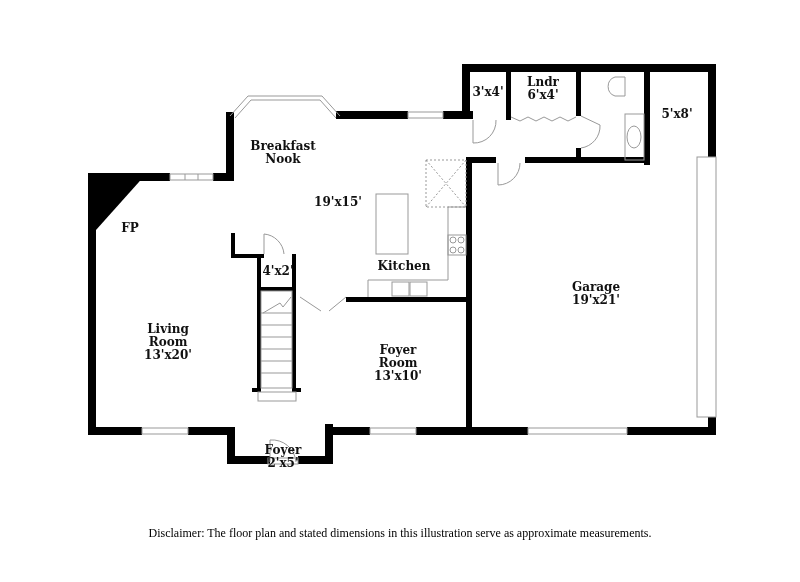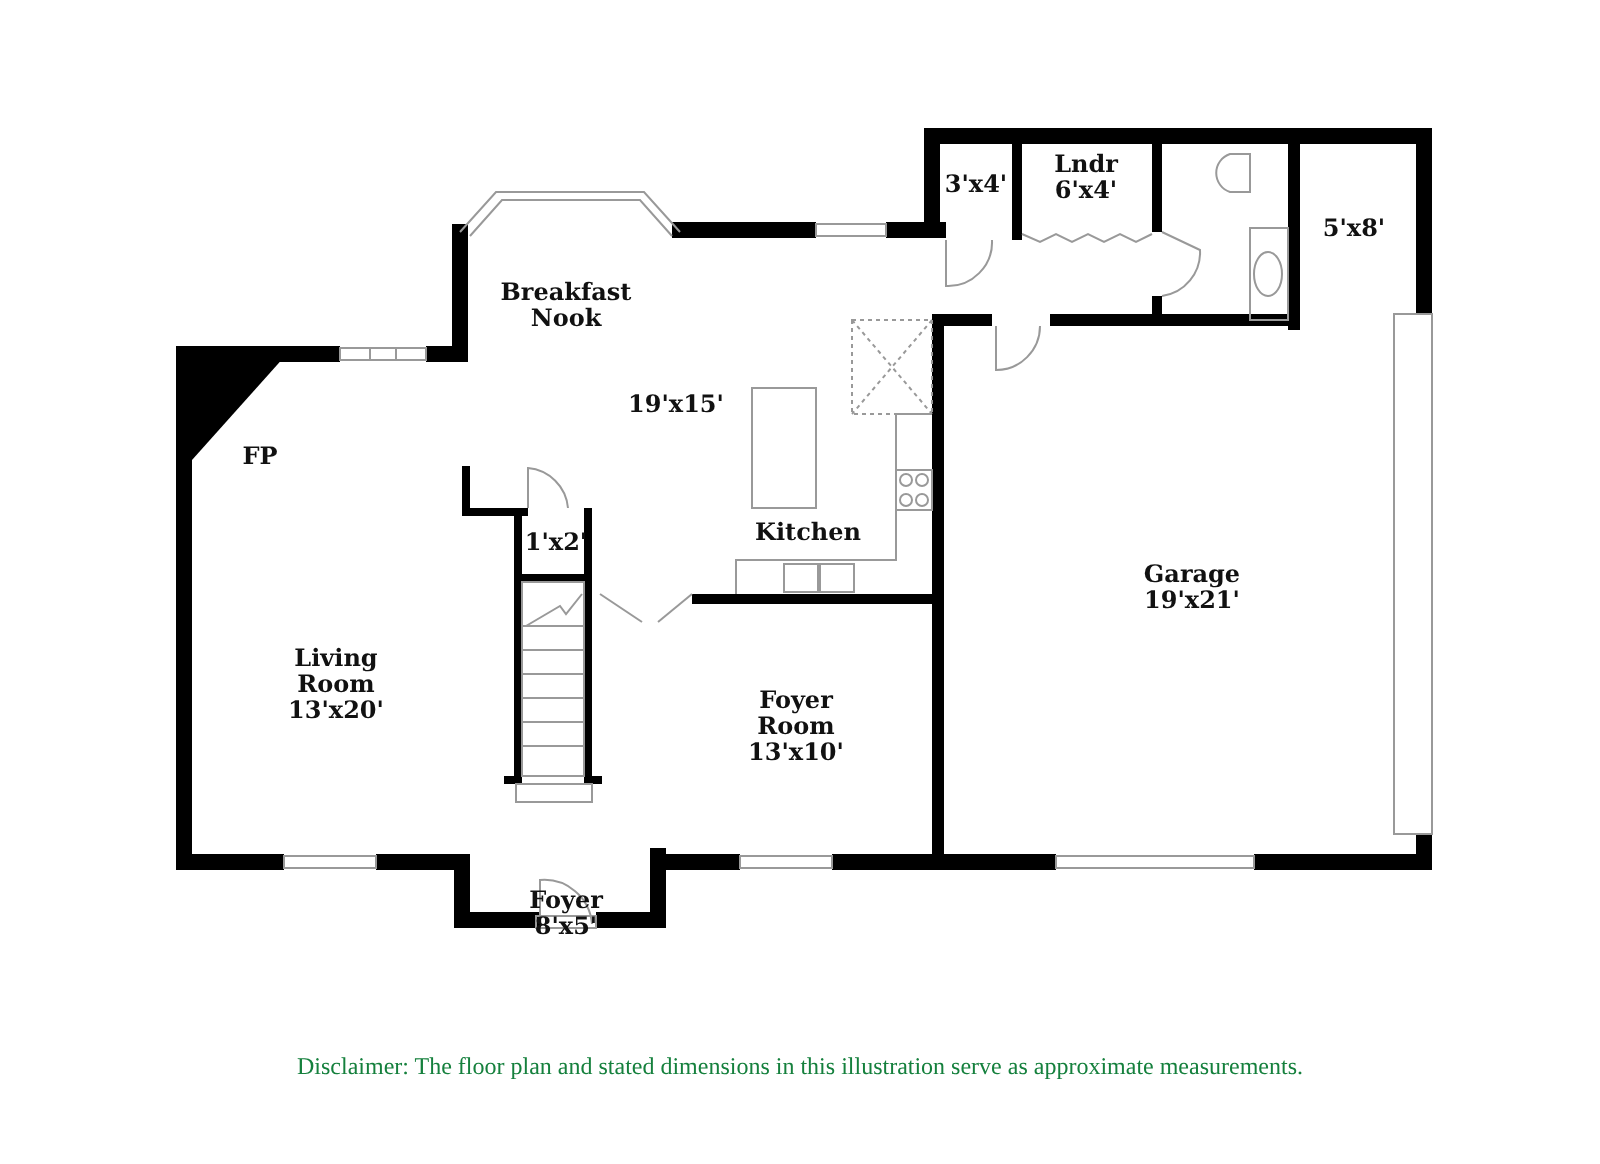--- a/index.html
+++ b/index.html
@@ -1,20 +1,20 @@
 <!DOCTYPE html>
 <html><head>
   <meta charset="utf-8">
   <style>
     html, body { margin:0; padding:0; background:#ffffff; }
     body { width:800px; height:582px; position:relative; overflow:hidden; font-family:"DejaVu Serif", serif; }
     #plan { position:absolute; left:0; top:0; width:800px; height:582px; }
     .lbl { position:absolute; text-align:center; font-family:"DejaVu Serif", serif; font-weight:bold; font-size:12px; line-height:13px; color:#111; white-space:nowrap; transform:translateX(-50%); }
     .lbl span { display:block; }
-    #disclaimer { position:absolute; left:0; top:526px; width:800px; text-align:center; font-family:"Liberation Serif", serif; font-size:12px; line-height:15px; color:#15803d; }
+    #disclaimer { position:absolute; left:0; top:526px; width:800px; text-align:center; font-family:"Liberation Serif", serif; font-size:12px; line-height:15px; color:#000000; }
     #disclaimer span { display:block; }
   </style>
 </head>
 <body>
 
 <svg id="plan" viewBox="0 0 800 582" xmlns="http://www.w3.org/2000/svg">
   <g fill="#000">
 
     <rect x="88" y="173" width="8" height="262"></rect>
 
@@ -132,35 +132,35 @@
 <div class="lbl" style="left:338px; top:196px;">
   <span>19'x15'</span>
 </div>
 <div class="lbl" style="left:404px; top:260px;">
   <span>Kitchen</span>
 </div>
 <div class="lbl" style="left:130px; top:222px;">
   <span>FP</span>
 </div>
 <div class="lbl" style="left:278px; top:265px;">
-  <span>1'x2'</span>
+  <span>4'x2'</span>
 </div>
 <div class="lbl" style="left:168px; top:308px;margin-top:15px;">
   <span>Living</span>
   <span>Room</span>
   <span>13'x20'</span>
 </div>
 <div class="lbl" style="left:398px; top:344px;">
   <span>Foyer</span>
   <span>Room</span>
   <span>13'x10'</span>
 </div>
 <div class="lbl" style="left:283px; top:408px;margin-top:36px;">
   <span>Foyer</span>
-  <span>8'x5'</span>
+  <span>2'x5'</span>
 </div>
 <div class="lbl" style="left:596px; top:281px;">
   <span>Garage</span>
   <span>19'x21'</span>
 </div>
 <div class="lbl" style="left:488px; top:86px;">
   <span>3'x4'</span>
 </div>
 <div class="lbl" style="left:543px; top:76px;">
   <span>Lndr</span>

